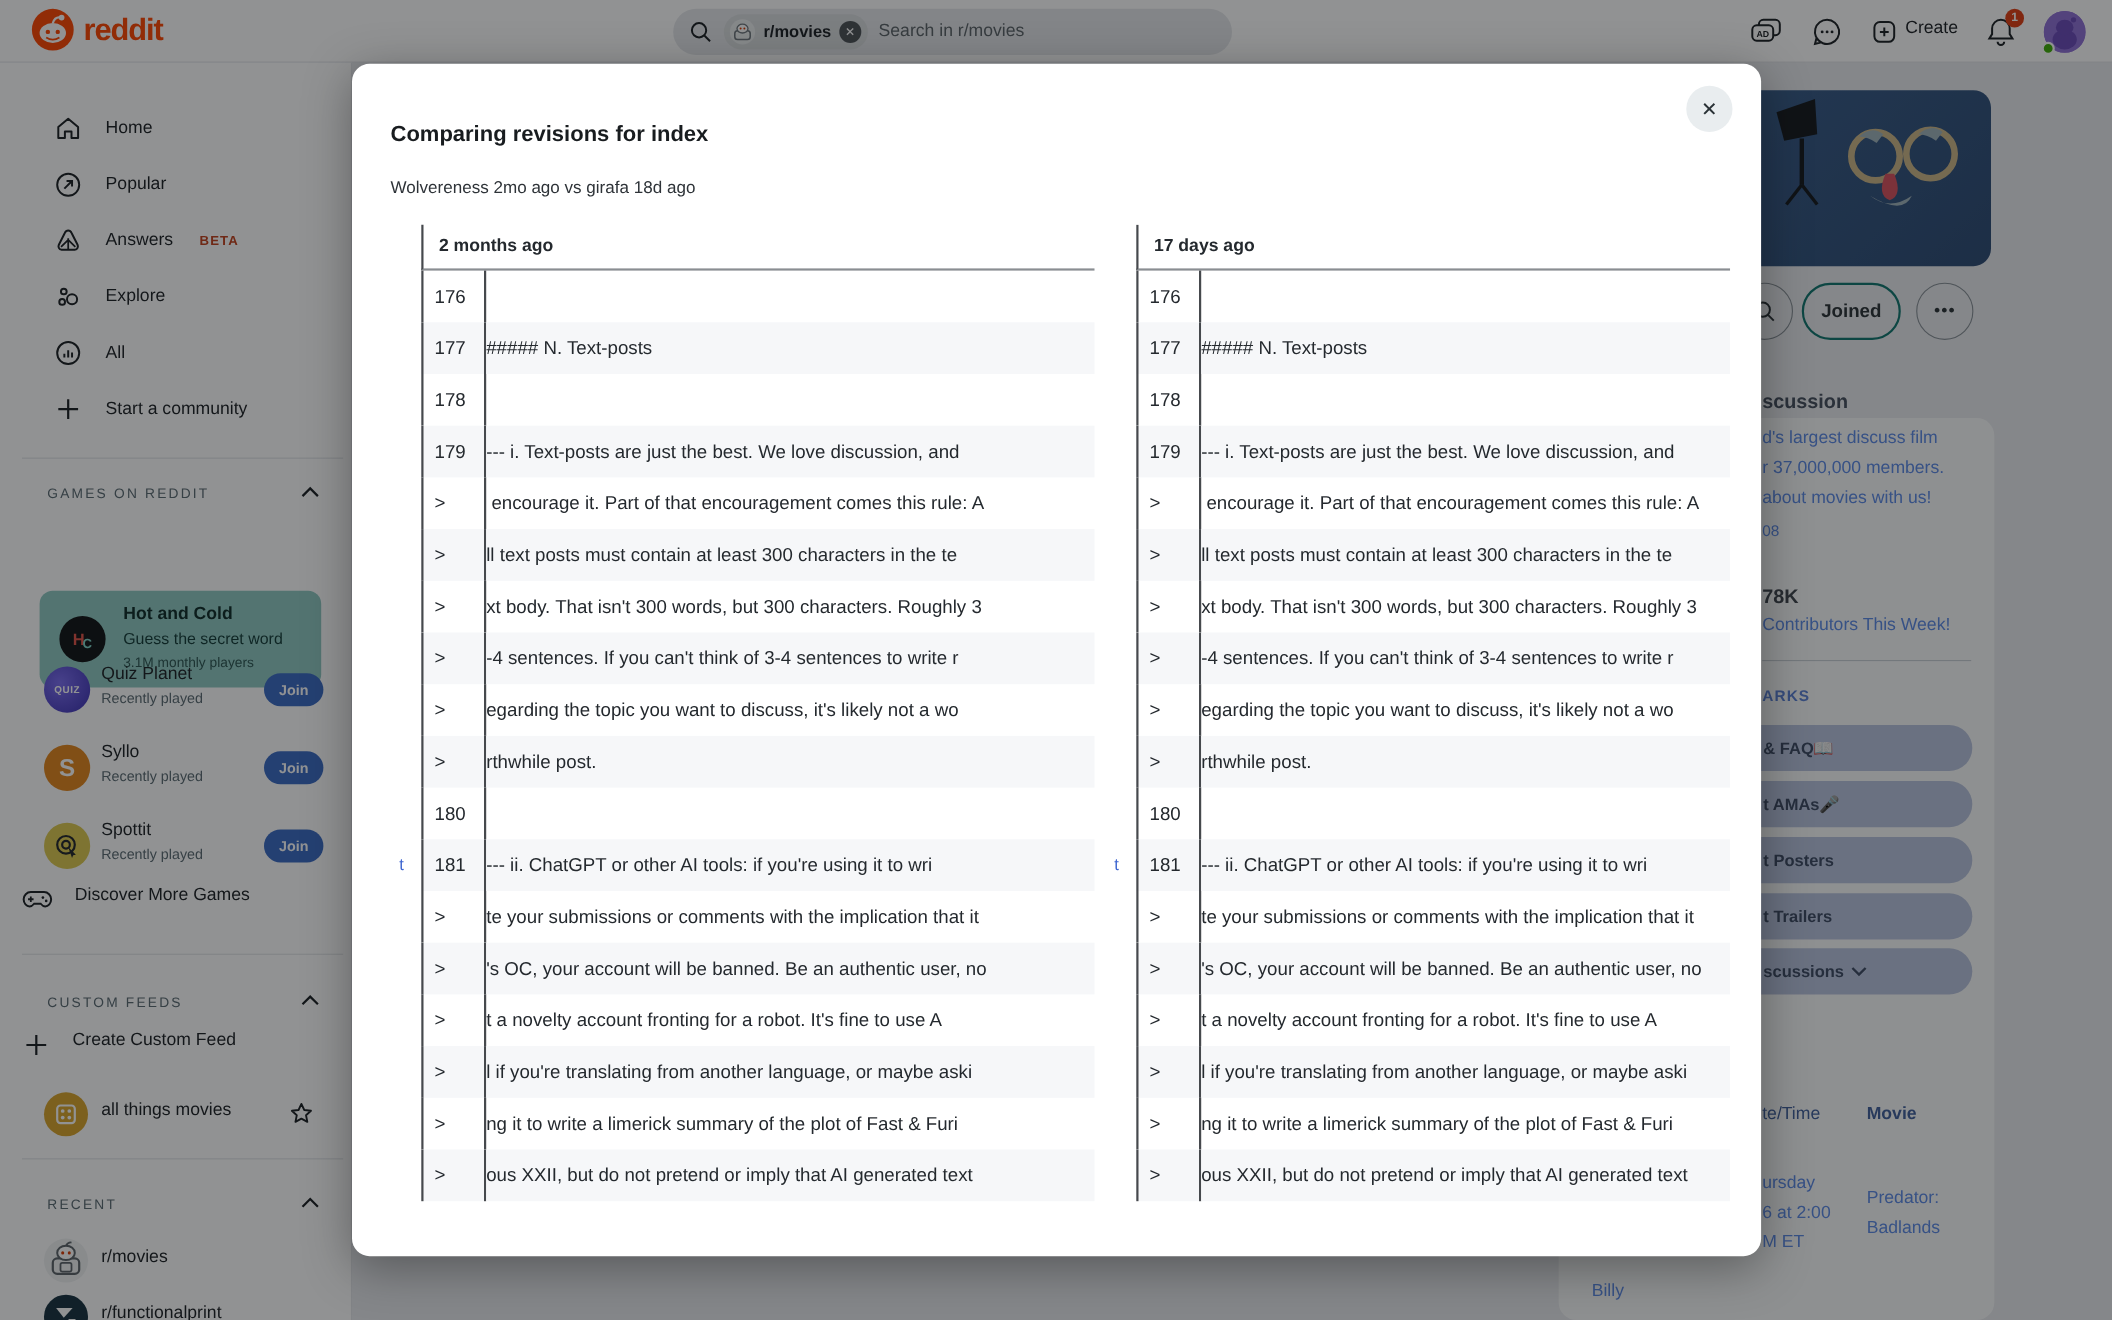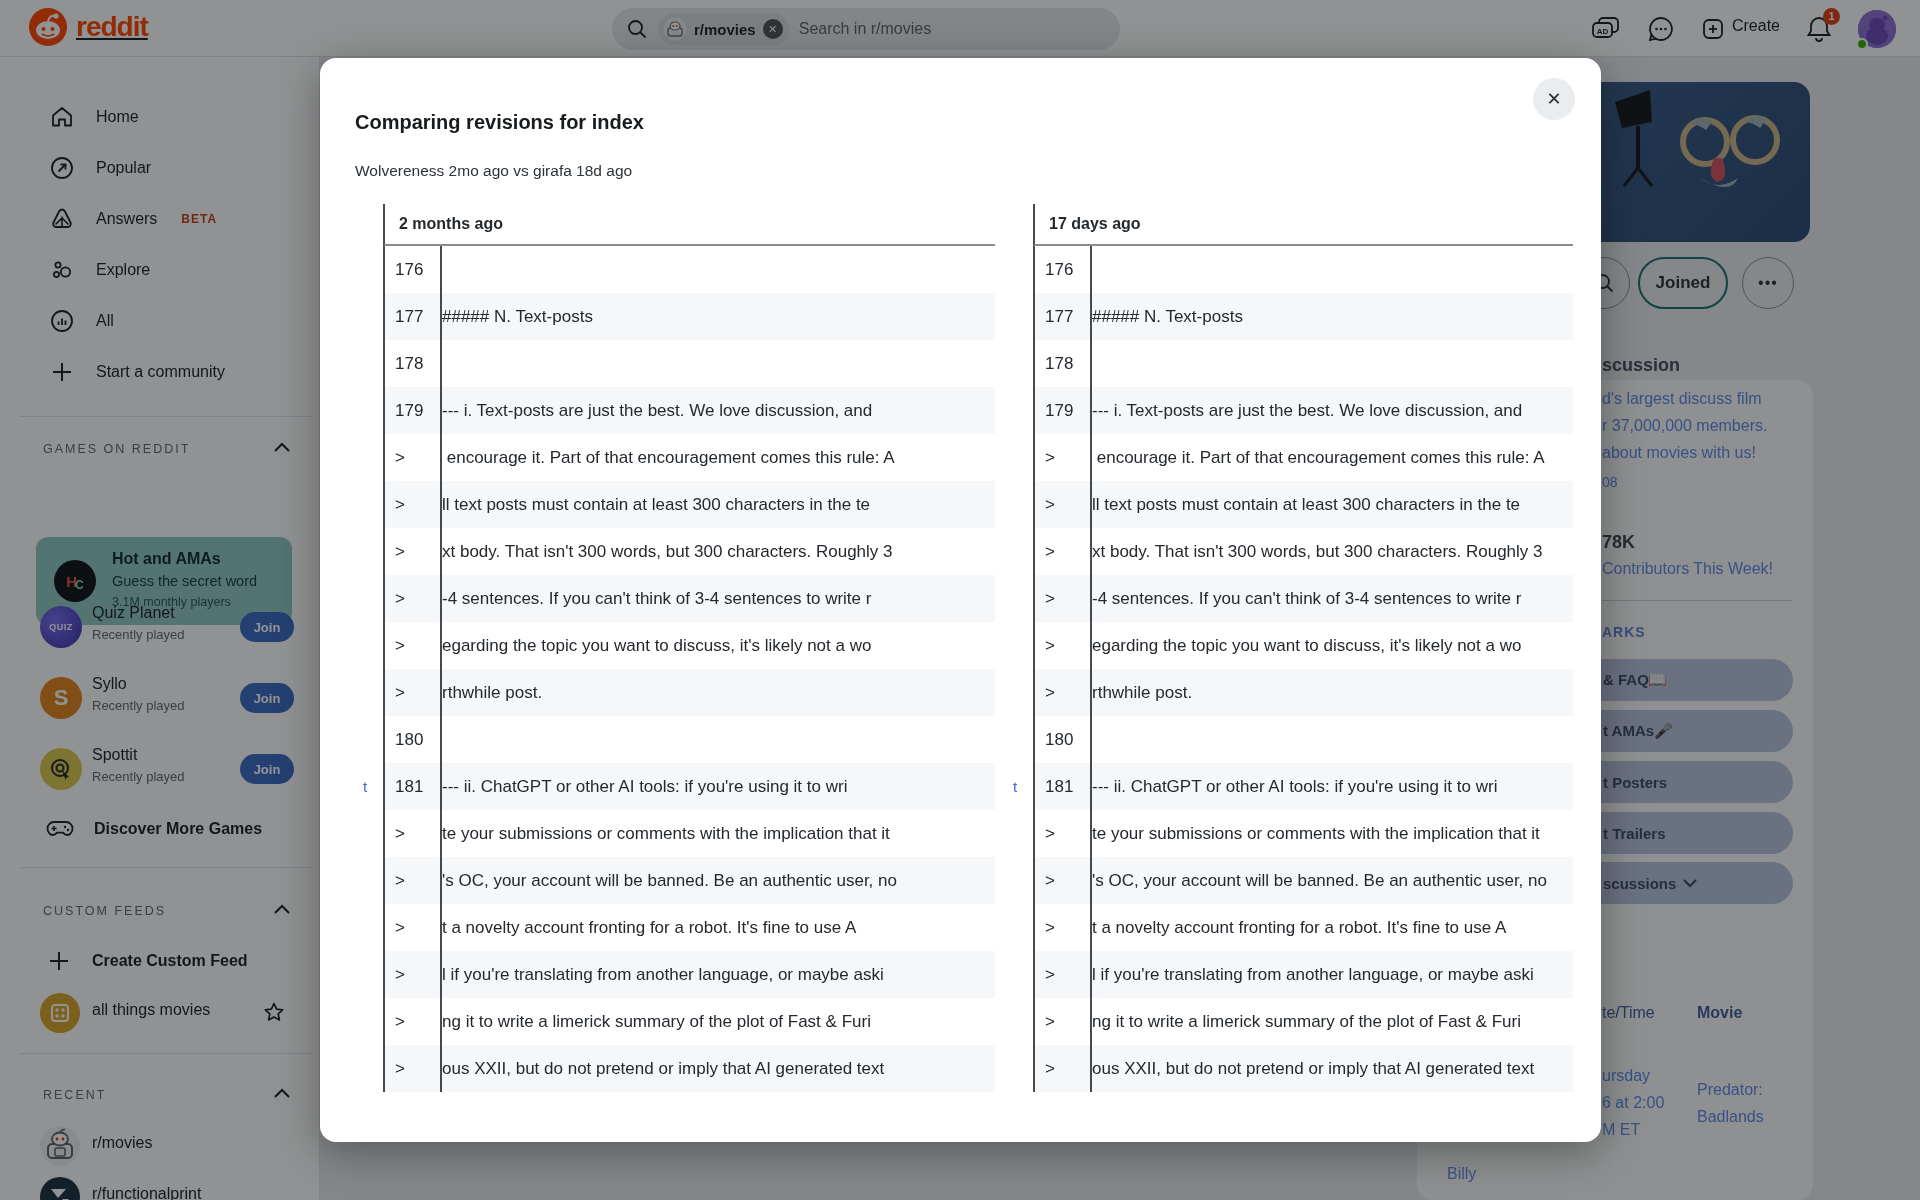--- a/index.html
+++ b/index.html
@@ -2,21 +2,21 @@
 <html><head>
 <meta charset="utf-8">
 <style>
   * { margin:0; padding:0; box-sizing:border-box; }
   html,body { width:1920px; height:1200px; overflow:hidden; }
   body { position:relative; font-family:"Liberation Sans", sans-serif; background:#e9ebee; color:#1b1f23; }
   svg { display:block; }
 
   
   .topbar { position:absolute; left:0; top:0; width:1920px; height:57px; background:#ffffff; border-bottom:1px solid #dfe2e5; z-index:1; }
-  .logo { position:absolute; left:28px; top:7px; display:flex; align-items:center; gap:8px;text-decoration:underline; }
+  .logo { position:absolute; left:28px; top:7px; display:flex; align-items:center; gap:8px; }
   .logo-word { font-size:28px; font-weight:bold; color:#FF4500; letter-spacing:-1px; }
   .searchpill { position:absolute; left:612px; top:8px; width:508px; height:42px; background:#e6e8eb; border-radius:21px; display:flex; align-items:center; padding:0 14px; gap:10px; }
   .chip { display:flex; align-items:center; gap:7px; background:#d9dcdf; border-radius:16px; height:32px; padding:0 6px 0 5px; }
   .chip-label { font-size:15px; font-weight:bold; color:#1b1f23; }
   .chip-x { width:20px; height:20px; border-radius:50%; background:#4e5357; color:#fff; font-size:11px; display:flex; align-items:center; justify-content:center; }
   .search-ph { font-size:16px; color:#5b6368; }
   .top-right { position:absolute; right:24px; top:0; height:57px; display:flex; align-items:center; gap:26px; }
   .create-wrap { display:flex; align-items:flex-start; gap:7px; font-size:16px; color:#1b1f23; }
   .bell-wrap { position:relative; }
   .badge { position:absolute; right:-8px; top:-7px; min-width:17px; height:17px; border-radius:9px; background:#e03d12; color:#fff; font-size:11px; font-weight:bold; display:flex; align-items:center; justify-content:center; padding:0 4px; }
@@ -35,21 +35,21 @@
   .feat-ico { position:absolute; left:18px; top:23px; width:42px; height:42px; border-radius:50%; background:#101314; color:#e25347; font-weight:bold; font-size:15px; display:flex; align-items:center; justify-content:center; }
   .feat-ico span.c2 { color:#7fd4c8; font-size:12px; margin-left:-2px; margin-top:8px; }
   .feat-title { position:absolute; left:76px; top:13px; font-size:16px; font-weight:bold; color:#0d2a27; }
   .feat-sub { position:absolute; left:76px; top:36px; font-size:14.5px; color:#123a36; }
   .feat-players { position:absolute; left:76px; top:58px; font-size:12.5px; color:#2c5551; }
   .game-row { position:absolute; left:0; width:320px; height:60px; }
   .game-av { position:absolute; left:40px; top:9px; width:42px; height:42px; border-radius:50%; display:flex; align-items:center; justify-content:center; color:#fff; font-weight:bold; }
   .game-name { position:absolute; left:92px; top:7px; font-size:16px; color:#1b1f23; }
   .game-status { position:absolute; left:92px; top:30px; font-size:13px; color:#5a6a72; }
   .join-btn { position:absolute; left:240px; top:15px; width:54px; height:30px; border-radius:15px; background:#3a6bc4; color:#fff; font-size:13px; font-weight:bold; display:flex; align-items:center; justify-content:center; }
-  .row-simple { position:absolute; left:0; width:320px; height:48px; display:flex; align-items:center; gap:20px; padding-left:46px; font-size:16px; color:#1b1f23;font-weight:bold; }
+  .row-simple { position:absolute; left:0; width:320px; height:48px; display:flex; align-items:flex-start; gap:20px; padding-left:20px; font-size:16px; color:#1b1f23; }
   .feed-row { position:absolute; left:0; width:320px; height:54px; }
   .feed-av { position:absolute; left:40px; top:7px; width:40px; height:40px; border-radius:50%; }
   .feed-name { position:absolute; left:92px; top:15px; font-size:16px; color:#1b1f23; }
   .feed-star { position:absolute; left:262px; top:14px; }
 
   
   .rp-banner { position:absolute; left:1400px; top:82px; width:410px; height:160px; border-radius:16px; background:linear-gradient(135deg,#3c6392,#2c4a73); overflow:hidden; z-index:1; }
   .circ-btn { position:absolute; width:52px; height:52px; border-radius:50%; border:1px solid #878f96; background:transparent; display:flex; align-items:center; justify-content:center; color:#2a3236; }
   .joined-btn { position:absolute; left:1638px; top:257px; width:90px; height:52px; border-radius:26px; border:2px solid #0f766e; display:flex; align-items:center; justify-content:center; font-size:17px; font-weight:600; color:#2a3236; z-index:1; }
   .rp-card { position:absolute; left:1417px; top:380px; width:396px; height:820px; background:#fafbfc; border-radius:16px; z-index:1; }
@@ -218,21 +218,21 @@
       <svg width="20" height="14" viewBox="0 0 20 14">
         <polyline points="3,11 10,4 17,11" fill="none" stroke="#1b1f23" stroke-width="2"></polyline>
       </svg>
     </div>
 
   <div class="feat-card">
     <div class="feat-ico">
         <span>H</span>
         <span class="c2">C</span>
       </div>
-    <div class="feat-title">Hot and AMAs</div>
+    <div class="feat-title">Hot and Cold</div>
     <div class="feat-sub">Guess the secret word</div>
     <div class="feat-players">3.1M monthly players</div>
   </div>
 
   <div class="game-row" style="top:540px">
     <div class="game-av" style="background:radial-gradient(circle at 35% 35%, #7a6cf0, #3a2fb0)">
         <span style="font-size:9px;letter-spacing:0.5px">QUIZ</span>
       </div>
     <div class="game-name">Quiz Planet</div>
     <div class="game-status">Recently played</div>

